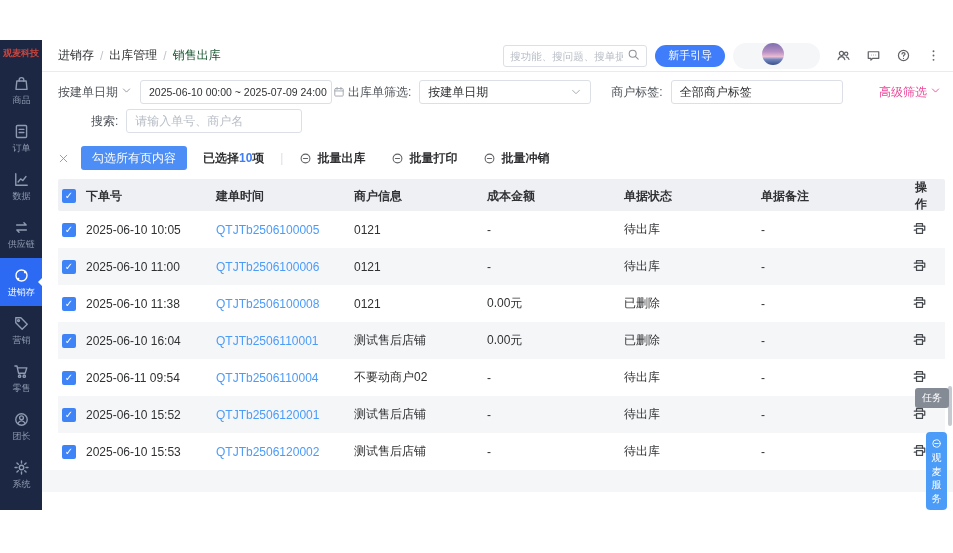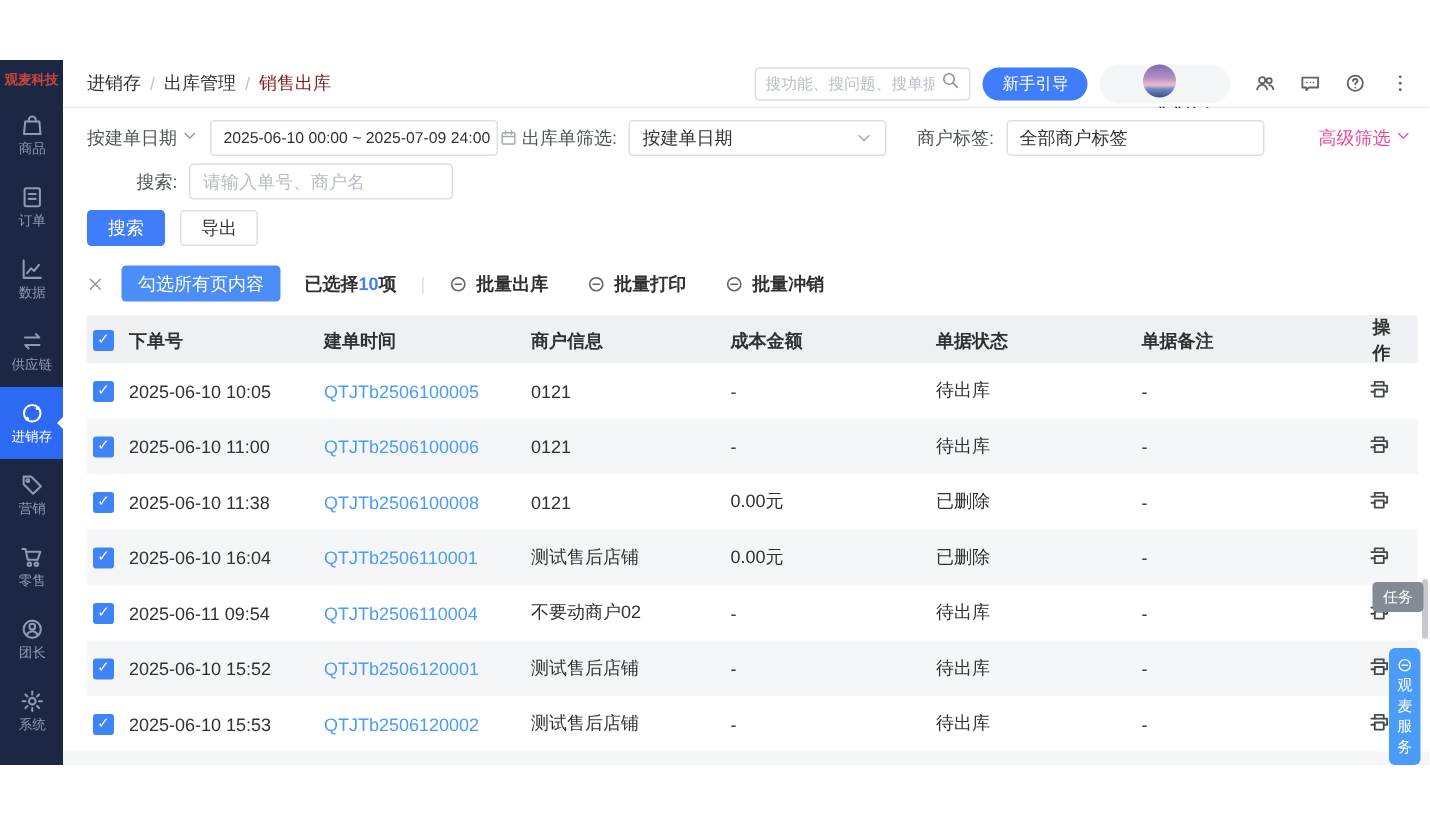--- a/index.html
+++ b/index.html
@@ -18,21 +18,21 @@
   .side-item.active { background:#2d6af3; color:#fff; }
   .notch { position:absolute; right:0; top:50%; margin-top:-4px; width:0; height:0;
     border-top:4px solid transparent; border-bottom:4px solid transparent; border-right:4px solid #fff; }
 
   
   .main { flex:1; display:flex; flex-direction:column; min-width:0; }
   .topbar { height:32px; background:#fff; border-bottom:1px solid #e9ebef; display:flex; align-items:center;
     padding:0 8px 0 16px; gap:8px; flex-shrink:0; }
   .crumbs { display:flex; align-items:center; gap:6px; font-size:12px; }
   .crumb-sep { color:#c0c4cc; }
-  .crumb-active { color:#7f1d1d; }
+  .crumb-active { color:#14532d; }
   .tb-search { margin-left:auto; width:144px; height:22px; border:1px solid #dcdfe6; border-radius:3px;
     display:flex; align-items:center; padding:0 6px; gap:4px; background:#fff; }
   .tb-search input { border:0; outline:0; flex:1; min-width:0; font-size:10.5px; background:transparent;
     font-family:inherit; color:#303133; }
   input::placeholder { color:#b8bdc6; }
   .tb-search svg { width:13px; height:13px; color:#909399; flex-shrink:0; }
   .guide-btn { height:22px; padding:0 13px; border:0; border-radius:11px; background:#3f7dfa; color:#fff;
     font-size:11px; display:flex; align-items:center; cursor:pointer; white-space:nowrap; }
   .user-pill { height:26px; background:#f5f6f8; border-radius:13px; display:flex; align-items:center;
     gap:6px; padding:0 10px 0 2px; cursor:pointer;flex-direction:column; }
@@ -298,24 +298,20 @@
         </span>
       </div>
 
       <div class="filter-row">
         <span style="margin-left:33px;text-align:right;">搜索:</span>
         <span class="fld" style="width:176px;margin-left:8px;">
           <input style="border: 0px; outline: 0px; width: 100%; font-size: 12px; font-family: inherit; background: transparent;" placeholder="请输入单号、商户名">
         </span>
       </div>
 
-      <div class="btn-row">
-        <button class="btn btn-primary">搜索</button>
-        <button class="btn btn-plain">导出</button>
-      </div>
 
       <div class="batchbar">
         <span class="close-x">
             <svg viewBox="0 0 16 16" fill="none" stroke="currentColor" stroke-width="1.3" stroke-linecap="round" stroke-linejoin="round">
               <path d="M3.2 3.2l9.6 9.6M12.8 3.2l-9.6 9.6"></path>
             </svg>
           </span>
         <button class="select-all-btn">勾选所有页内容</button>
         <span class="sel-info">
           <span>已选择</span><span class="sel-count">10</span><span>项</span>

